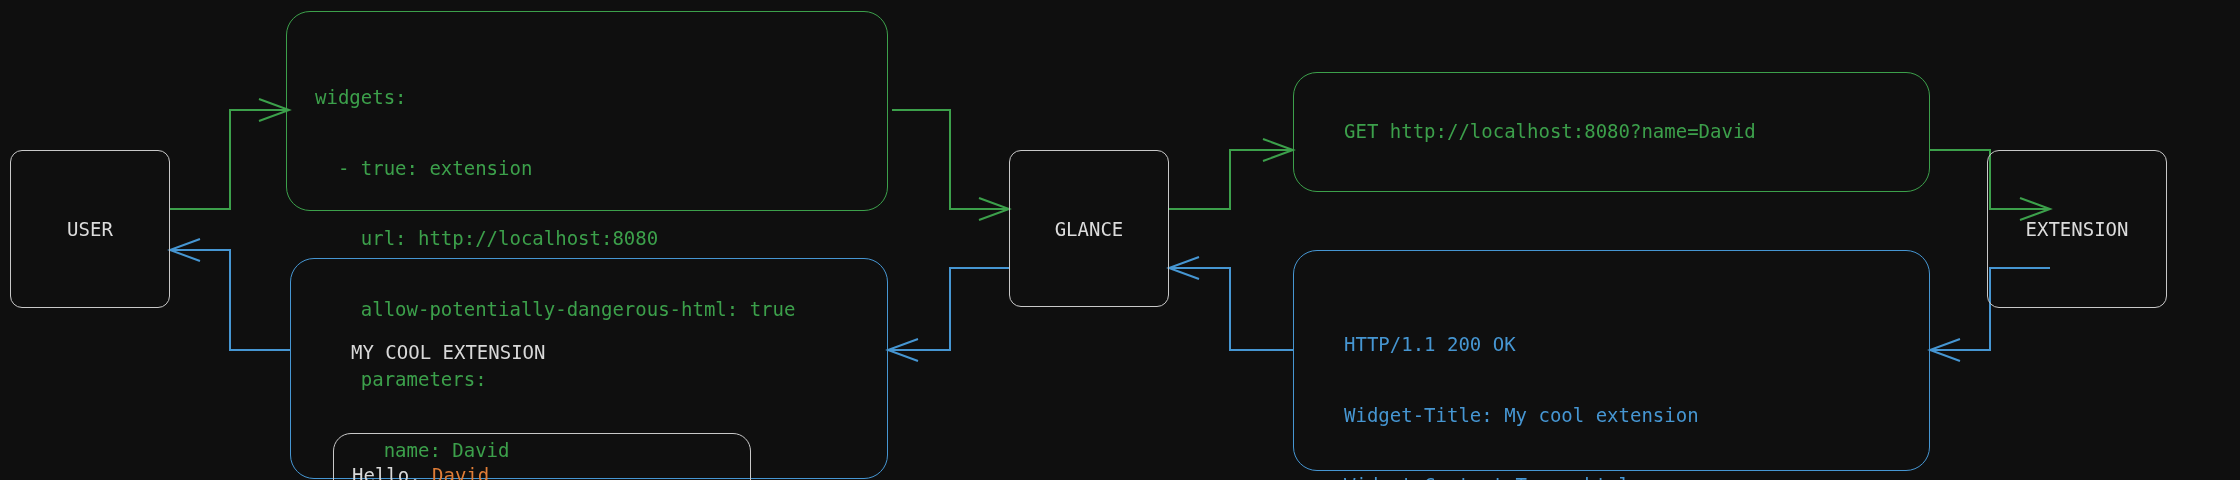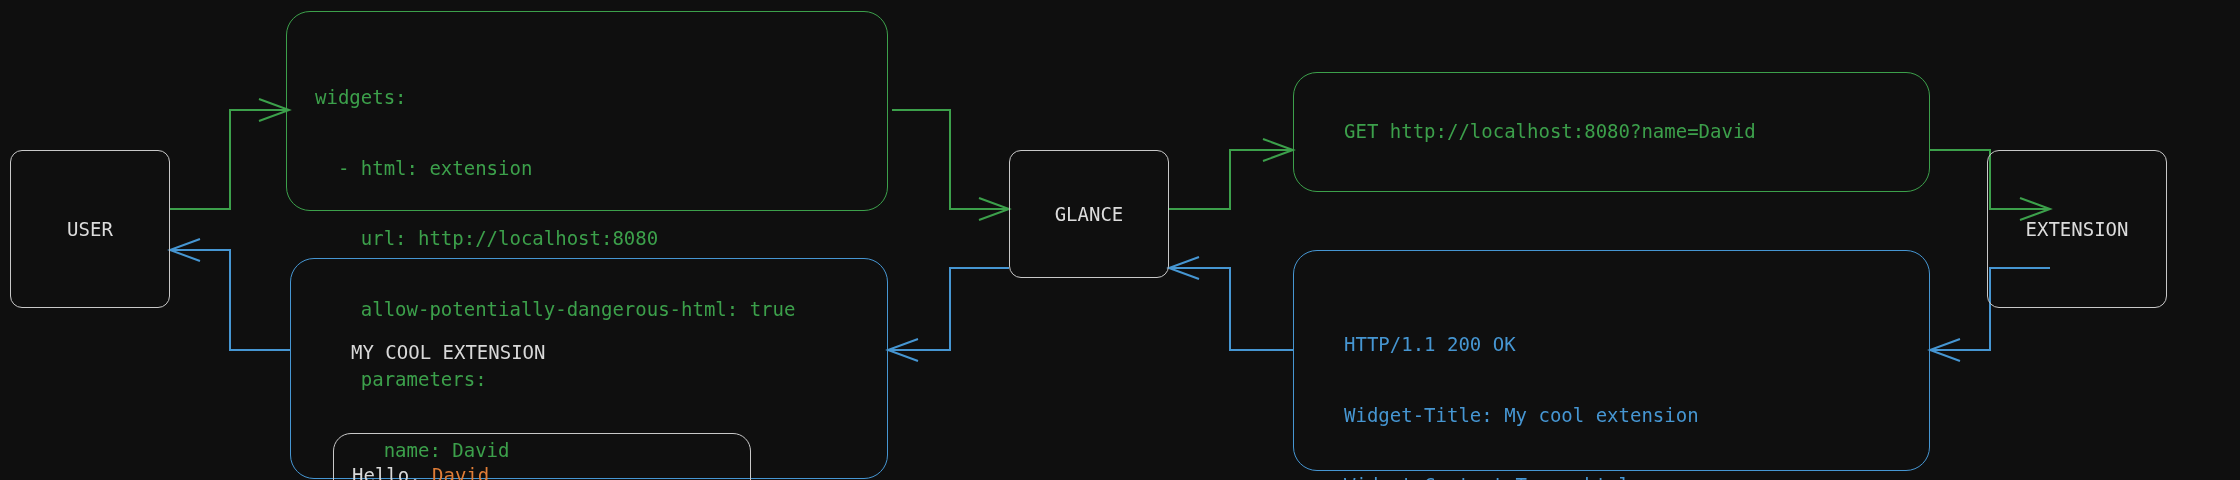--- a/index.html
+++ b/index.html
@@ -24,21 +24,21 @@
   .flow-blue path{ stroke:var(--response-blue); }
 
   .node{
     position:absolute;
     border:1.5px solid var(--node-border);
     border-radius:12px;
     display:flex; align-items:center; justify-content:center;
     color:#dcdcdc; font-size:19px;
   }
   .node.user{ left:10px; top:150px; width:160px; height:158px; }
-  .node.glance{ left:1009px; top:150px; width:160px; height:128px; }
+  .node.glance{ left:1009px; top:150px; width:160px; height:157px; }
   .node.extension{ left:1987px; top:150px; width:180px; height:158px; }
 
   .msgbox{
     position:absolute;
     border-radius:24px;
     font-size:19px; line-height:23.5px;
     white-space:pre;
   }
   .msgbox.green{ border:1.5px solid var(--request-green); color:var(--request-green); }
   .msgbox.blue{ border:1.5px solid var(--response-blue); color:var(--response-blue); }
@@ -98,21 +98,21 @@
   <div class="node glance">
     <span>GLANCE</span>
   </div>
 
   <div class="node extension">
     <span>EXTENSION</span>
   </div>
 
   <div class="msgbox green config">
     <div class="code-line">widgets:</div>
-    <div class="code-line">  - html: extension</div>
+    <div class="code-line">  - true: extension</div>
     <div class="code-line">    url: http://localhost:8080</div>
     <div class="code-line">    allow-potentially-dangerous-html: true</div>
     <div class="code-line">    parameters:</div>
     <div class="code-line">      name: David</div>
   </div>
 
   <div class="msgbox green request">
     <div class="code-line">GET http://localhost:8080?name=David</div>
   </div>
 

